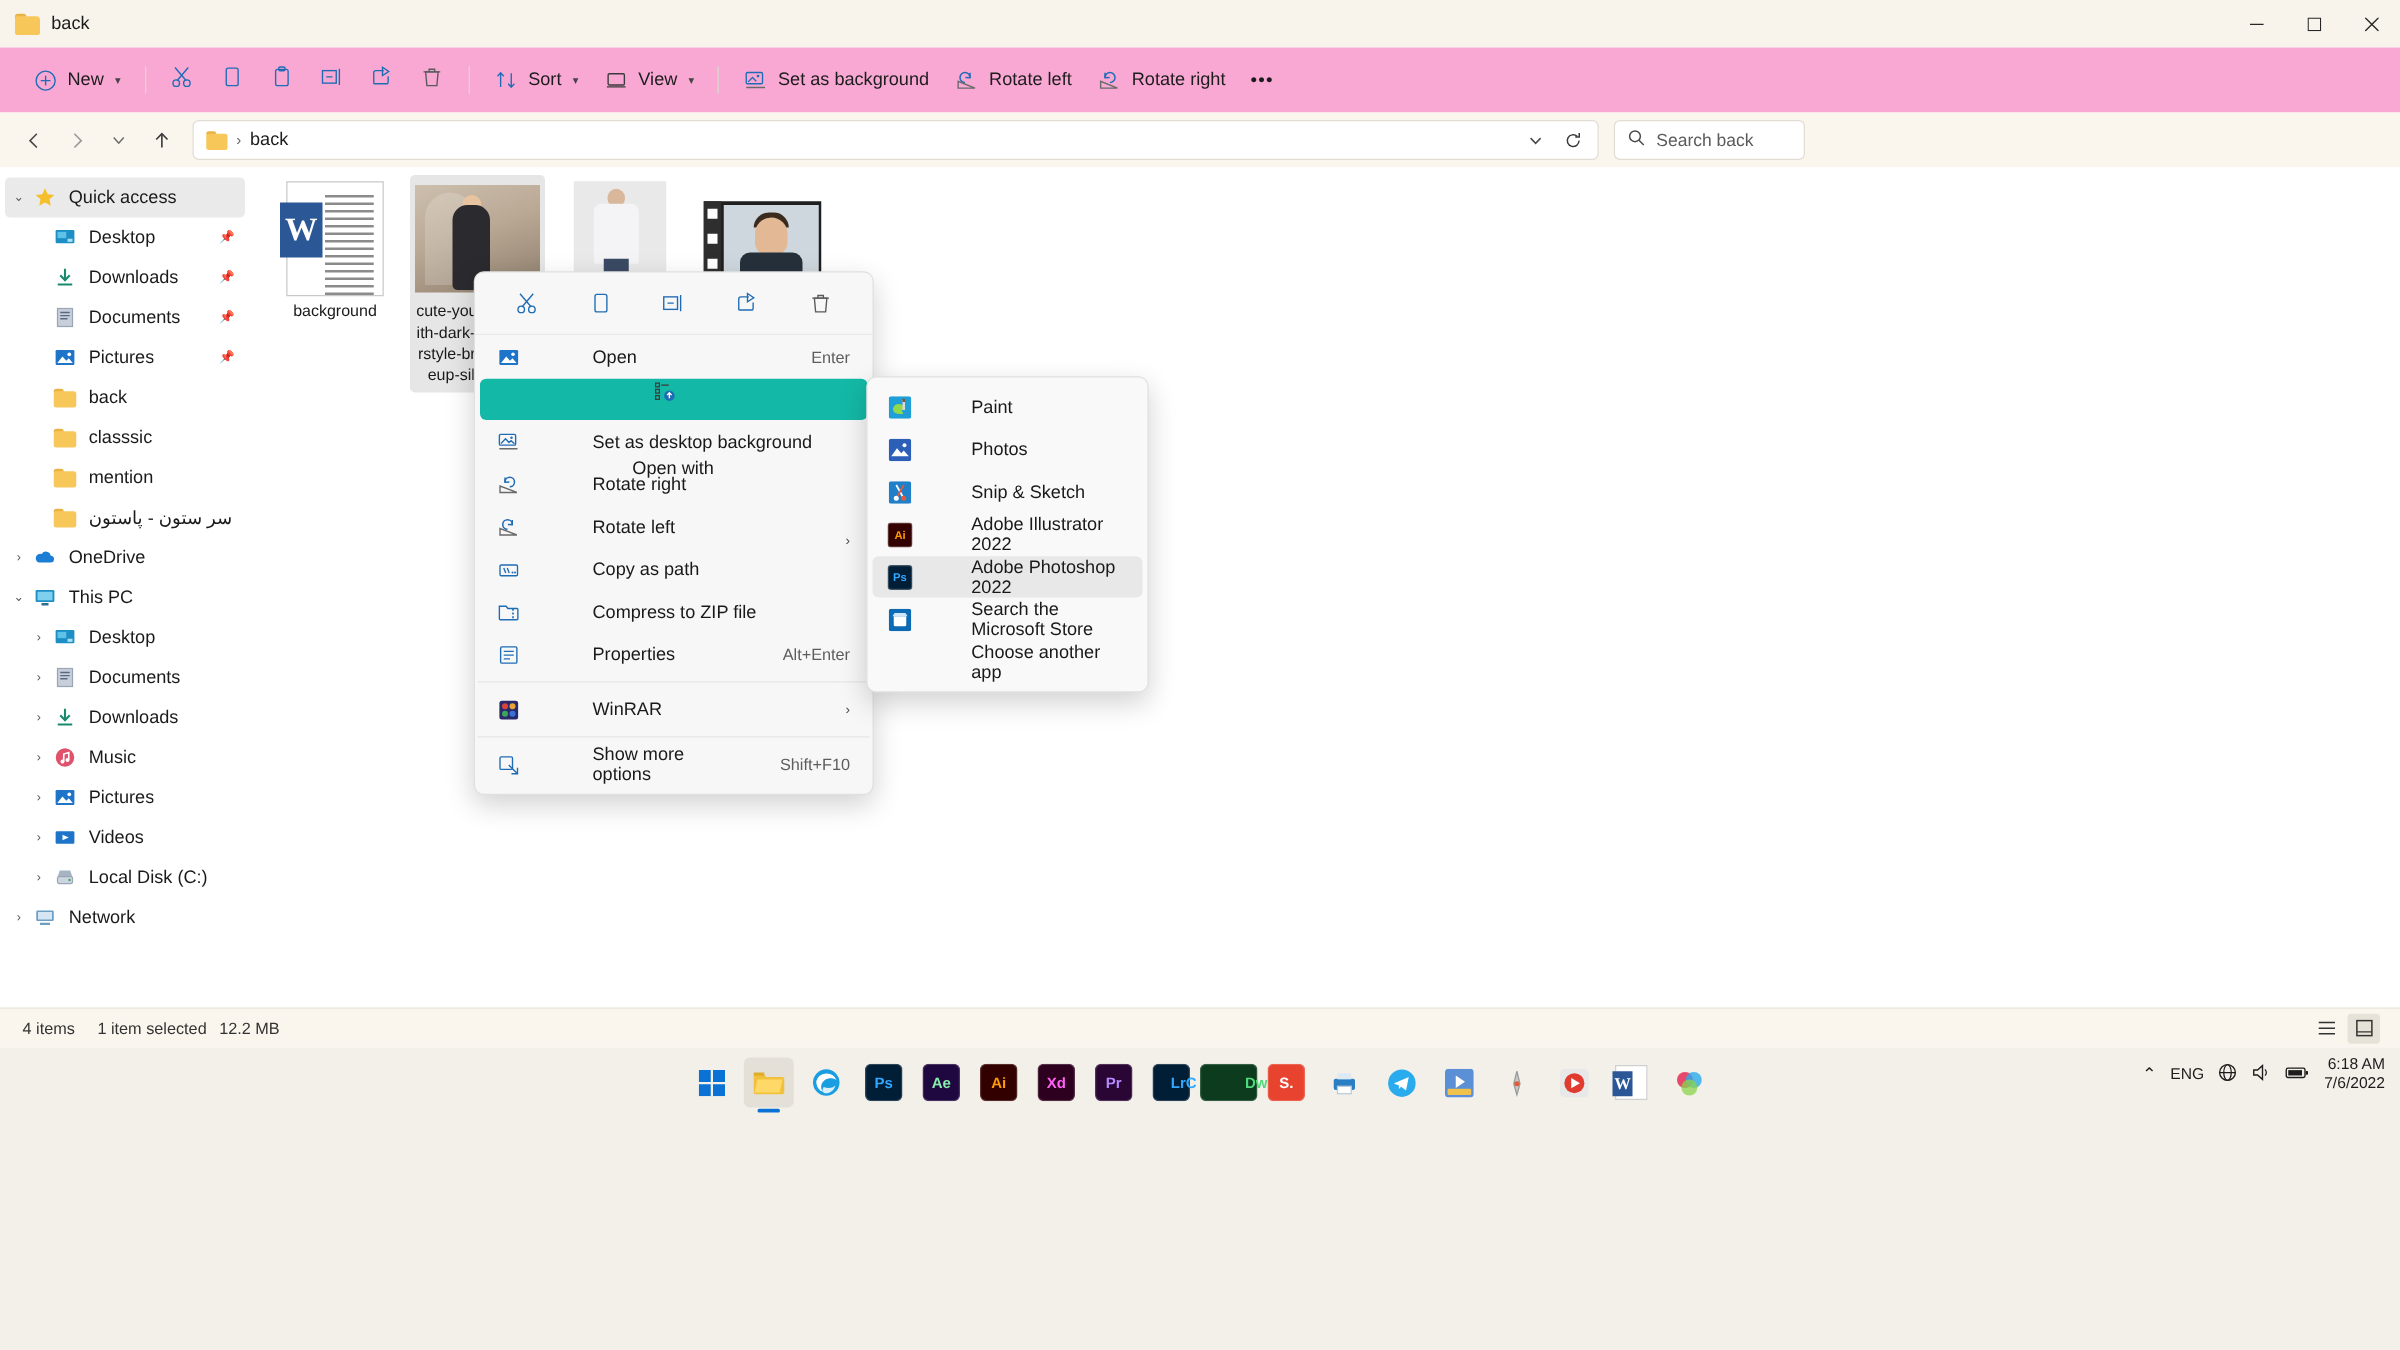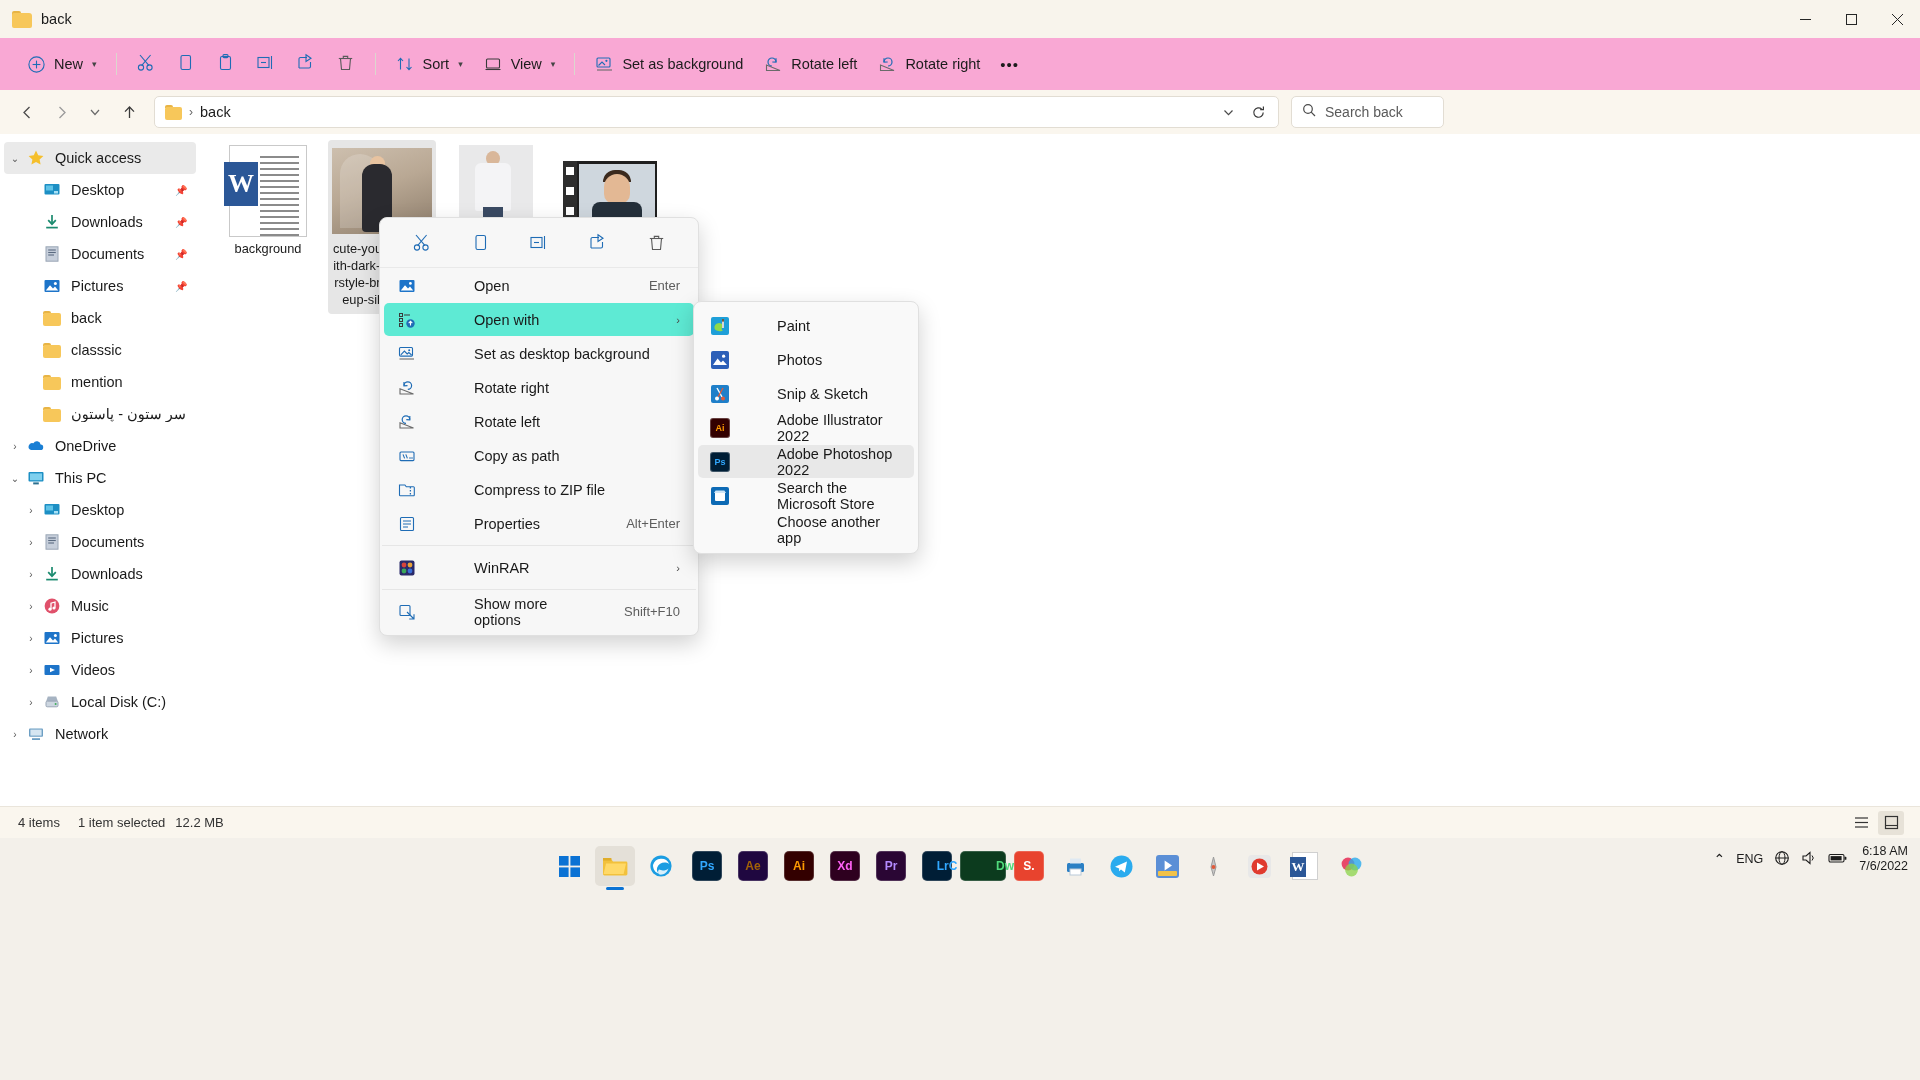--- a/index.html
+++ b/index.html
@@ -147,21 +147,21 @@
 
   
   .ctxmenu { position: absolute; left: 379px; top: 217px; width: 320px;
     background: #f7f7f7; border: 1px solid #e0e0e0; border-radius: 8px;
     box-shadow: 0 8px 22px rgba(0,0,0,.18); padding: 4px 0 6px; z-index: 50; }
   .ctx-iconrow { display: flex; align-items: center; justify-content: space-around;
     height: 46px; padding: 0 12px; border-bottom: 1px solid #e9e9e9; }
   .ctx-ibtn { width: 40px; height: 34px; border-radius: 5px; display:flex; align-items:center; justify-content:center; }
   .ctx-item { height: 33px; display: flex; align-items: center; padding: 0 14px 0 13px;
     font-size: 14.5px; color: #191919; border-radius: 5px; margin: 1px 4px; position: relative; gap: 44px; }
-  .ctx-item.hl { background: #5eead4; }
+  .ctx-item.hl { background: #14b8a6; flex-direction: column; }
   .ctx-ico { width: 20px; height: 20px; margin-right: 13px; flex:0 0 20px;
     display:flex; align-items:center; justify-content:center; }
   .ctx-accel { margin-left: auto; font-size: 13px; color: #5d5d5d; }
   .ctx-arrow { margin-left: auto; font-size: 11px; color: #4a4a4a; }
   .ctx-div { height: 1px; background: #e6e6e6; margin: 5px 2px; }
 
   
   .submenu { position: absolute; left: 693px; top: 301px; width: 226px;
     background: #f9f9f9; border: 1px solid #e0e0e0; border-radius: 8px;
     box-shadow: 0 8px 22px rgba(0,0,0,.18); padding: 6px 0; z-index: 60; }
@@ -946,21 +946,21 @@
           <svg width="24" height="24" viewBox="0 0 24 24">
             <circle cx="12" cy="12" r="10.6" fill="#1b9de2"></circle>
             <path d="M4 11 a8.6 8.6 0 0 1 16.2 -1 c-4 -2.6 -10 -1.6 -12 3.6 c-0.8 2.2 0 4.6 1.4 6 C6 18.4 4 15 4 11 Z" fill="#fff"></path>
             <path d="M10 15.6 c3 1.4 7 1 9.4 -1.2 c-1 3.8 -4.6 6.6 -8.6 6.2 C9 20 8.4 17.4 10 15.6 Z" fill="#d9f0fb"></path>
           </svg>
         </div>
         <div class="tb-app">
           <div style="width: 30px; height: 30px; border-radius: 5px; background: rgb(0, 30, 54); color: rgb(49, 168, 255); display: flex; align-items: center; justify-content: center; font-size: 12px; font-weight: bold; border: 1px solid rgba(255, 255, 255, 0.18);">Ps</div>
         </div>
         <div class="tb-app">
-          <div style="width: 30px; height: 30px; border-radius: 5px; background: rgb(31, 7, 64); color: #a16207; display: flex; align-items: center; justify-content: center; font-size: 12px; font-weight: bold; border: 1px solid rgba(255, 255, 255, 0.18);">Ae</div>
+          <div style="width: 30px; height: 30px; border-radius: 5px; background: rgb(31, 7, 64); color: #86efac; display: flex; align-items: center; justify-content: center; font-size: 12px; font-weight: bold; border: 1px solid rgba(255, 255, 255, 0.18);">Ae</div>
         </div>
         <div class="tb-app">
           <div style="width: 30px; height: 30px; border-radius: 5px; background: rgb(51, 0, 0); color: rgb(255, 154, 0); display: flex; align-items: center; justify-content: center; font-size: 12px; font-weight: bold; border: 1px solid rgba(255, 255, 255, 0.18);">Ai</div>
         </div>
         <div class="tb-app">
           <div style="width: 30px; height: 30px; border-radius: 5px; background: rgb(46, 0, 31); color: rgb(255, 97, 246); display: flex; align-items: center; justify-content: center; font-size: 12px; font-weight: bold; border: 1px solid rgba(255, 255, 255, 0.18);">Xd</div>
         </div>
         <div class="tb-app">
           <div style="width: 30px; height: 30px; border-radius: 5px; background: rgb(42, 6, 52); color: rgb(179, 138, 255); display: flex; align-items: center; justify-content: center; font-size: 12px; font-weight: bold; border: 1px solid rgba(255, 255, 255, 0.18);">Pr</div>
         </div>

